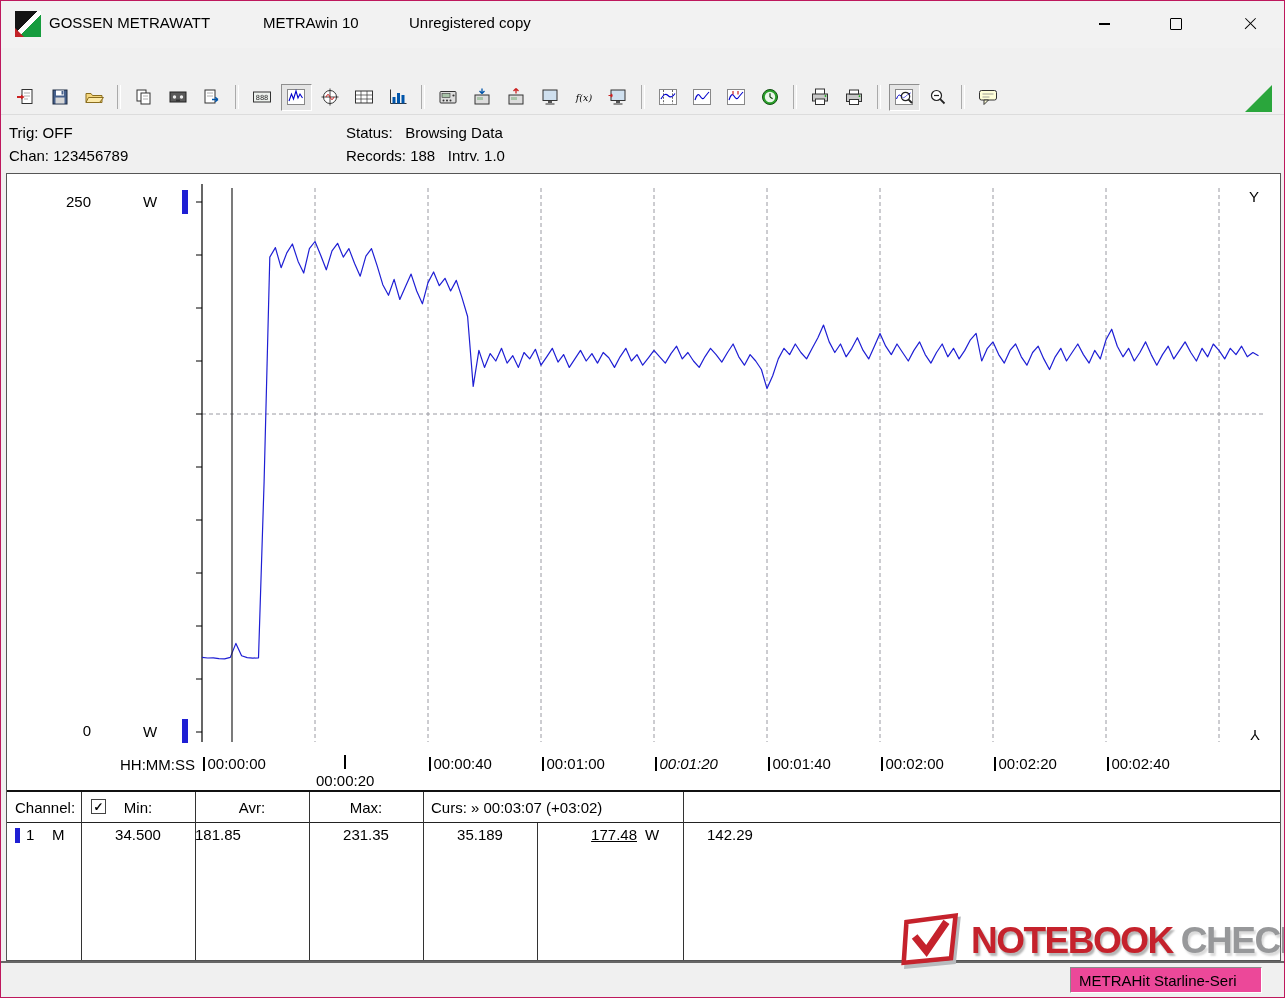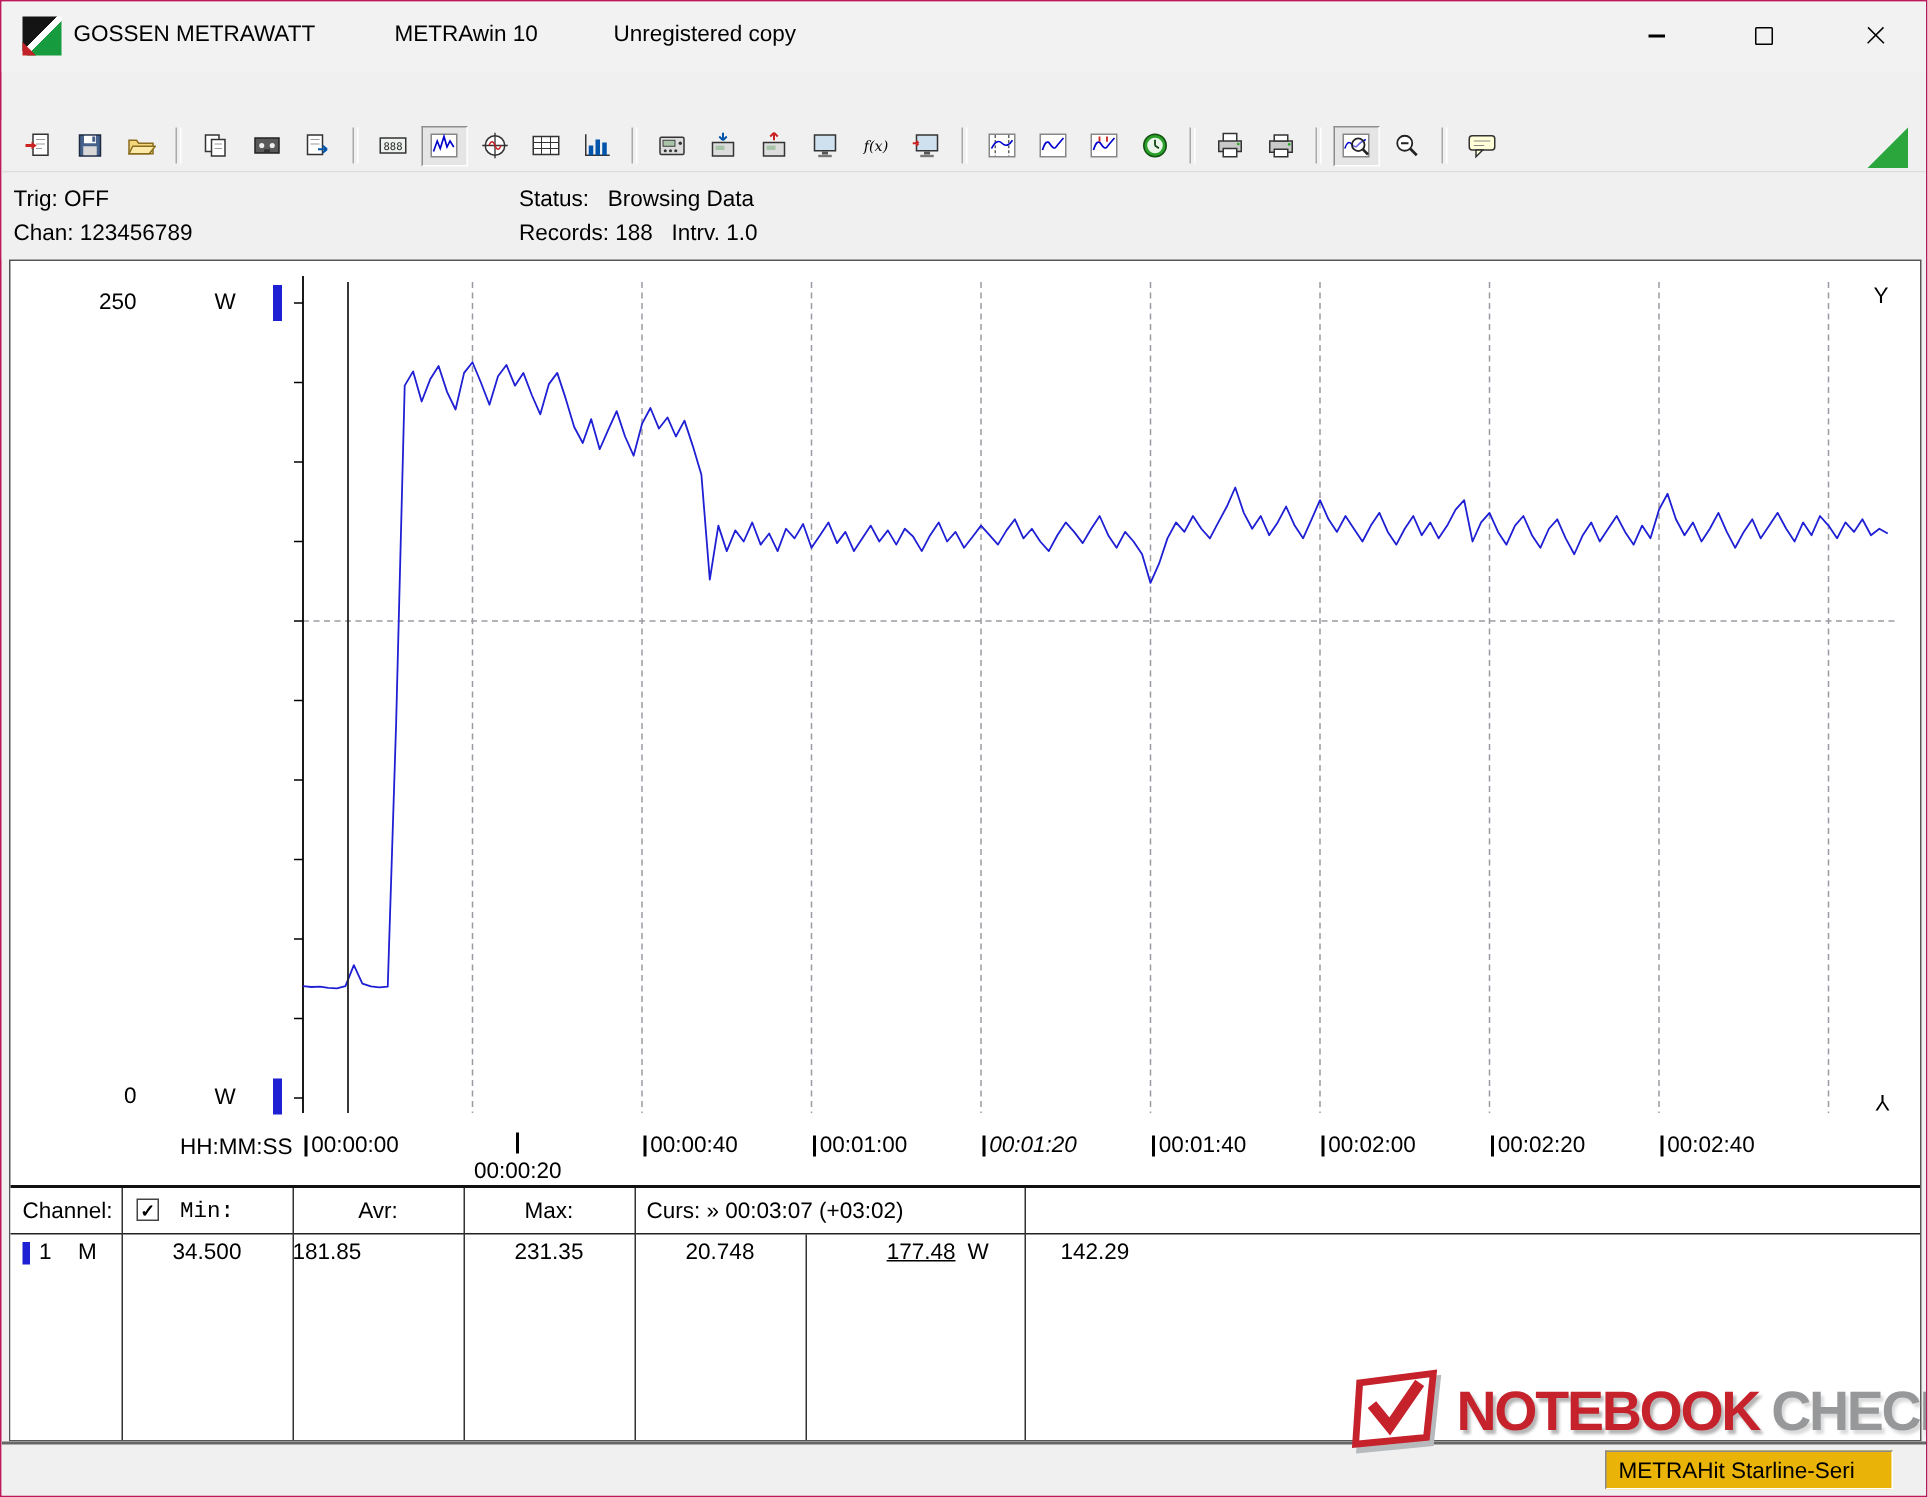--- a/index.html
+++ b/index.html
@@ -53,21 +53,21 @@
   #time-row{position:absolute;left:0;top:578px;width:100%;height:26px;}
   .tlabel{position:absolute;top:3px;white-space:nowrap;display:flex;align-items:center;gap:3px;}
   .tlabel .tick{display:inline-block;width:1.5px;height:14px;background:#000;}
   
   .tablearea{position:absolute;left:0;top:616px;width:1273px;height:170px;background:#fff;
              border-top:2px solid #111;box-sizing:border-box;}
   .th,.td{position:absolute;white-space:pre;}
   .thc{left:8px;top:7px;}
   .cb{position:absolute;left:84px;top:7px;width:15px;height:15px;border:1px solid #444;background:#fff;
       display:flex;align-items:center;justify-content:center;font-size:12px;font-weight:bold;box-sizing:border-box;}
-  .thmin{left:74px;top:7px;width:114px;text-align:center;font-family:Liberation Mono, monospace;}
+  .thmin{left:74px;top:7px;width:114px;text-align:center;}
   .thavr{left:188px;top:7px;width:114px;text-align:center;}
   .thmax{left:302px;top:7px;width:114px;text-align:center;}
   .thcurs{left:424px;top:7px;}
   .hline{position:absolute;left:0;top:30px;width:100%;height:1px;background:#222;}
   .vline{position:absolute;top:0;bottom:0;width:1px;background:#333;}
   .v1{left:74px}.v2{left:188px}.v3{left:302px}.v4{left:416px}
   .v5{left:530px;top:31px}.v6{left:676px}
   .chanbar{position:absolute;left:8px;top:36px;width:5px;height:15px;background:#1f1fd4;}
   .tdch{left:19px;top:34px}.tdmode{left:45px;top:34px}
   .tdmin{left:74px;top:34px;width:114px;text-align:center;}
@@ -75,21 +75,21 @@
   .tdmax{left:302px;top:34px;width:114px;text-align:center;}
   .tdc1{left:416px;top:34px;width:114px;text-align:center;}
   .tdc2{left:530px;top:34px;width:100px;text-align:right;text-decoration:underline;}
   .tdunit{left:638px;top:34px;}
   .tddelta{left:700px;top:34px;}
   
   .statusbar{position:absolute;left:0;top:960px;width:100%;height:38px;background:#f0f0f0;
              border-top:2px solid #666;box-sizing:border-box;}
   .devbox{position:absolute;right:22px;top:4px;width:192px;height:26px;line-height:25px;padding-left:8px;
           box-sizing:border-box;border:1px solid;border-color:#8a8a8a #ffffff #ffffff #8a8a8a;
-          background:#eab308;white-space:nowrap;overflow:hidden;}
+          background:#ec4899;white-space:nowrap;overflow:hidden;}
   
   .watermark{position:absolute;left:898px;top:910px;display:flex;align-items:center;gap:8px;z-index:5;}
   .wm-red,.wm-gray{font-size:37px;font-weight:bold;letter-spacing:-1.5px;white-space:nowrap;}
   .wm-red{color:#c5222c;text-shadow:2px 3px 2px rgba(120,120,120,0.55);}
   .wm-gray{color:#97989a;text-shadow:2px 3px 2px rgba(150,150,150,0.35);}
 </style>
 </head>
 <body>
 
 <div id="app">
@@ -460,21 +460,21 @@
       <div class="vline v3"></div>
       <div class="vline v4"></div>
       <div class="vline v5"></div>
       <div class="vline v6"></div>
       <div class="chanbar"></div>
       <div class="td tdch">1</div>
       <div class="td tdmode">M</div>
       <div class="td tdmin">34.500</div>
       <div class="td tdavr">181.85</div>
       <div class="td tdmax">231.35</div>
-      <div class="td tdc1">20.748</div>
+      <div class="td tdc1">35.189</div>
       <div class="td tdc2">177.48</div>
       <div class="td tdunit">W</div>
       <div class="td tddelta">142.29</div>
     </div>
   </div>
 
   <div class="statusbar">
     <div class="devbox">METRAHit Starline-Seri</div>
   </div>
 

